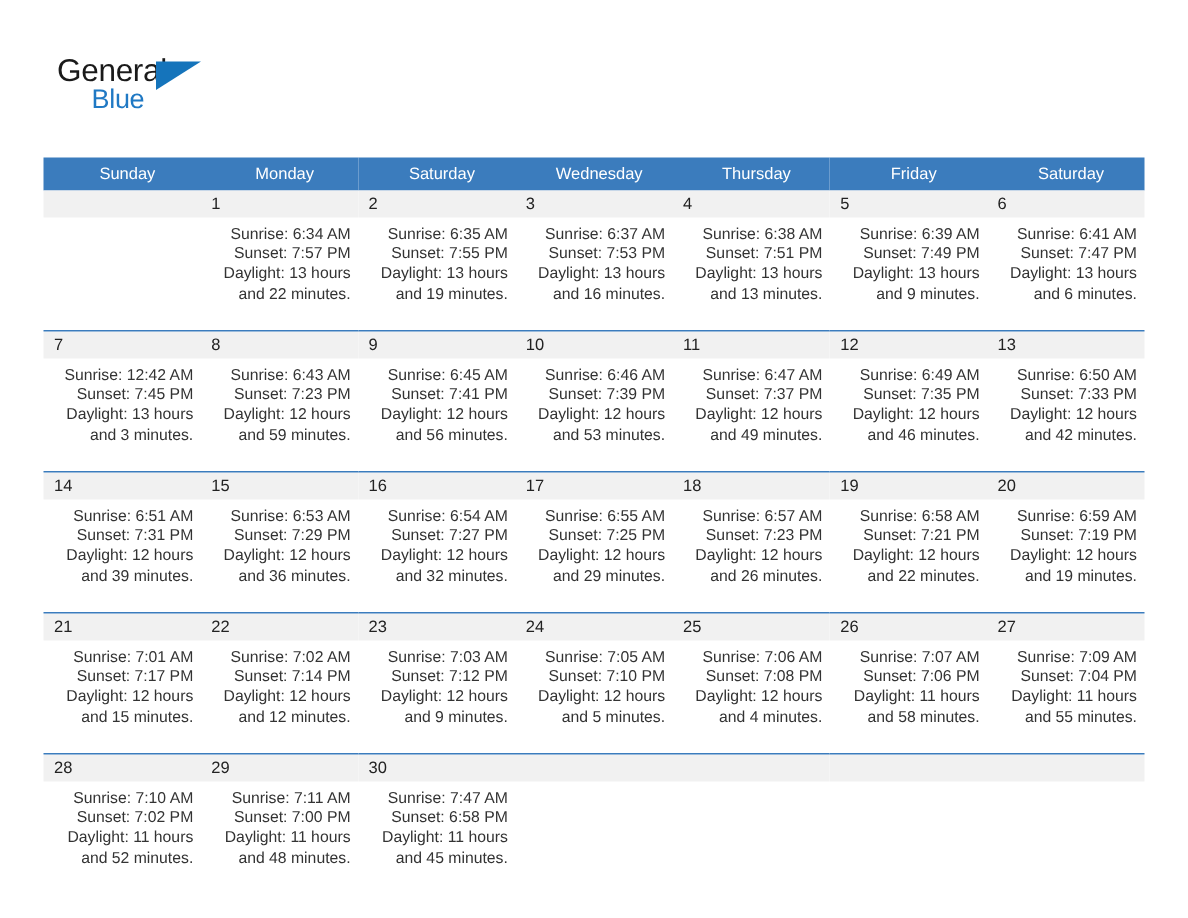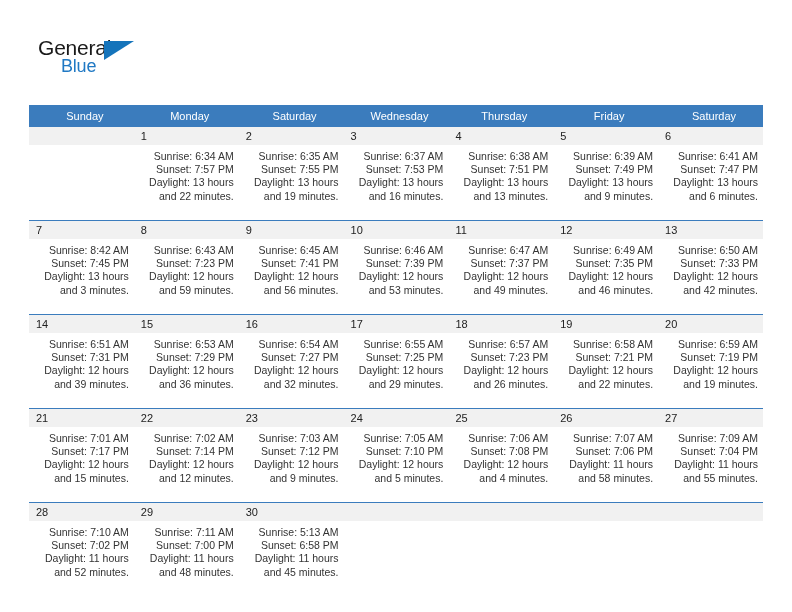--- a/index.html
+++ b/index.html
@@ -266,21 +266,21 @@
           </div>
         </div>
           </td>
       </tr>
 
       <tr class="weekrow">
         <td>
             <div class="cell-inner">
           <div class="daynum">7</div>
           <div class="info">
-            <div>Sunrise: 8:42 AM</div>
+            <div>Sunrise: 12:42 AM</div>
             <div>Sunset: 7:45 PM</div>
             <div>Daylight: 13 hours</div>
             <div>and 3 minutes.</div>
           </div>
         </div>
           </td>
         <td>
             <div class="cell-inner">
           <div class="daynum">8</div>
           <div class="info">
@@ -528,21 +528,21 @@
             <div>Sunset: 7:00 PM</div>
             <div>Daylight: 11 hours</div>
             <div>and 48 minutes.</div>
           </div>
         </div>
           </td>
         <td>
             <div class="cell-inner">
           <div class="daynum">30</div>
           <div class="info">
-            <div>Sunrise: 5:13 AM</div>
+            <div>Sunrise: 7:47 AM</div>
             <div>Sunset: 6:58 PM</div>
             <div>Daylight: 11 hours</div>
             <div>and 45 minutes.</div>
           </div>
         </div>
           </td>
         <td>
             <div class="cell-inner">
           <div class="daynum"></div>
           <div class="info">

